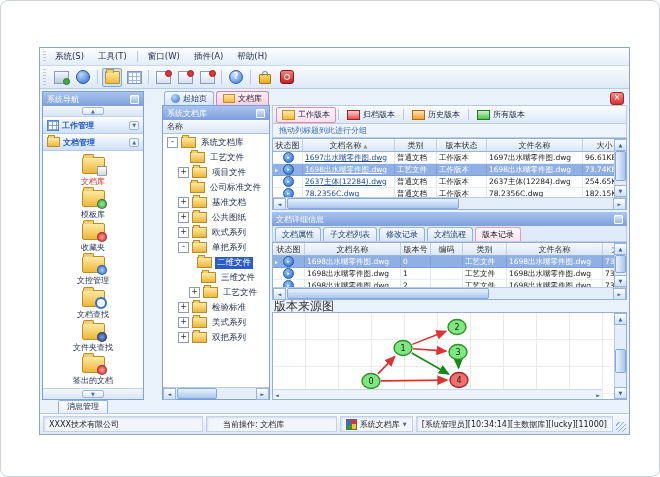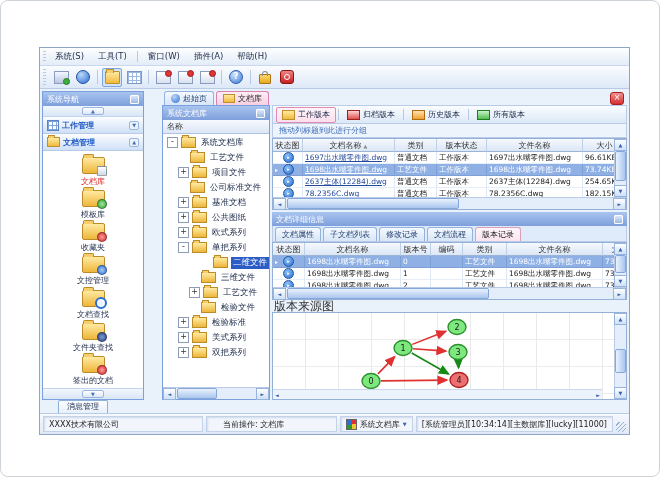--- a/index.html
+++ b/index.html
@@ -312,39 +312,34 @@
               <div class="trow" style="padding-left: 15px;">
                 <div class="expander">+</div>
                 <div class="tfold"></div>
                 <span class="tlabel">欧式系列</span>
               </div>
               <div class="trow" style="padding-left: 15px;">
                 <div class="expander">-</div>
                 <div class="tfold"></div>
                 <span class="tlabel">单把系列</span>
               </div>
-              <div class="trow" style="padding-left: 38px;">
+              <div class="trow" style="padding-left: 22px;">
                 <div class="expspace"></div>
                 <div class="tfold"></div>
                 <span class="tlabel sel">二维文件</span>
               </div>
               <div class="trow" style="padding-left: 26px;">
                 <div class="expspace"></div>
                 <div class="tfold"></div>
                 <span class="tlabel">三维文件</span>
               </div>
               <div class="trow" style="padding-left: 26px;">
                 <div class="expander">+</div>
                 <div class="tfold"></div>
                 <span class="tlabel">工艺文件</span>
-              </div>
-              <div class="trow" style="padding-left: 26px;">
-                <div class="expspace"></div>
-                <div class="tfold"></div>
-                <span class="tlabel">检验文件</span>
               </div>
               <div class="trow" style="padding-left: 15px;">
                 <div class="expander">+</div>
                 <div class="tfold"></div>
                 <span class="tlabel">检验标准</span>
               </div>
               <div class="trow" style="padding-left: 15px;">
                 <div class="expander">+</div>
                 <div class="tfold"></div>
                 <span class="tlabel">美式系列</span>

